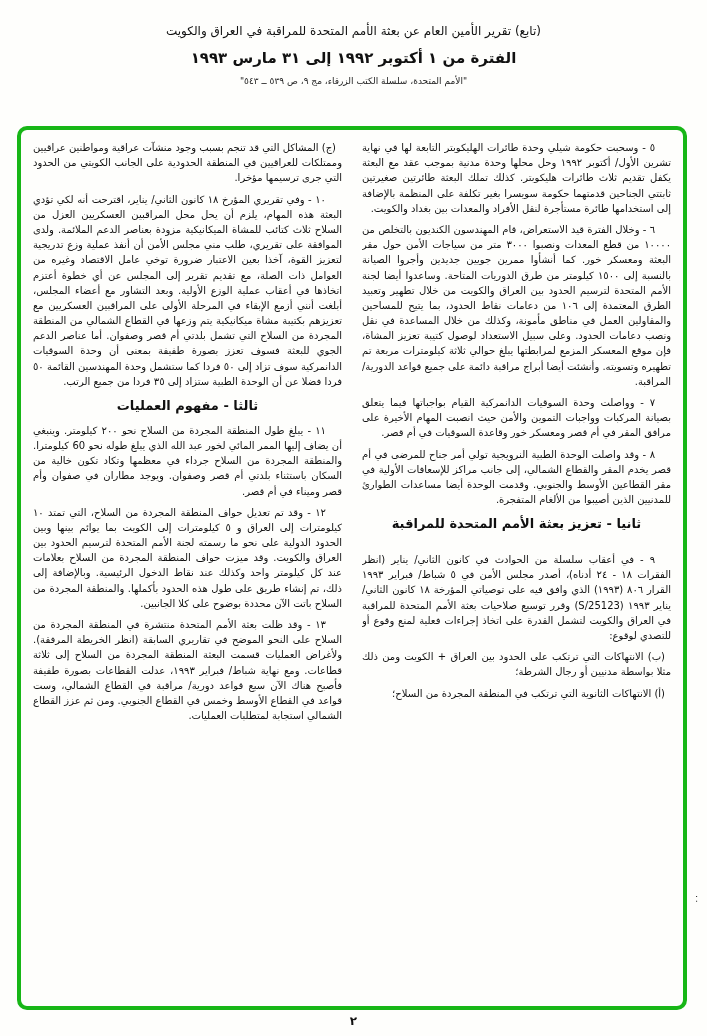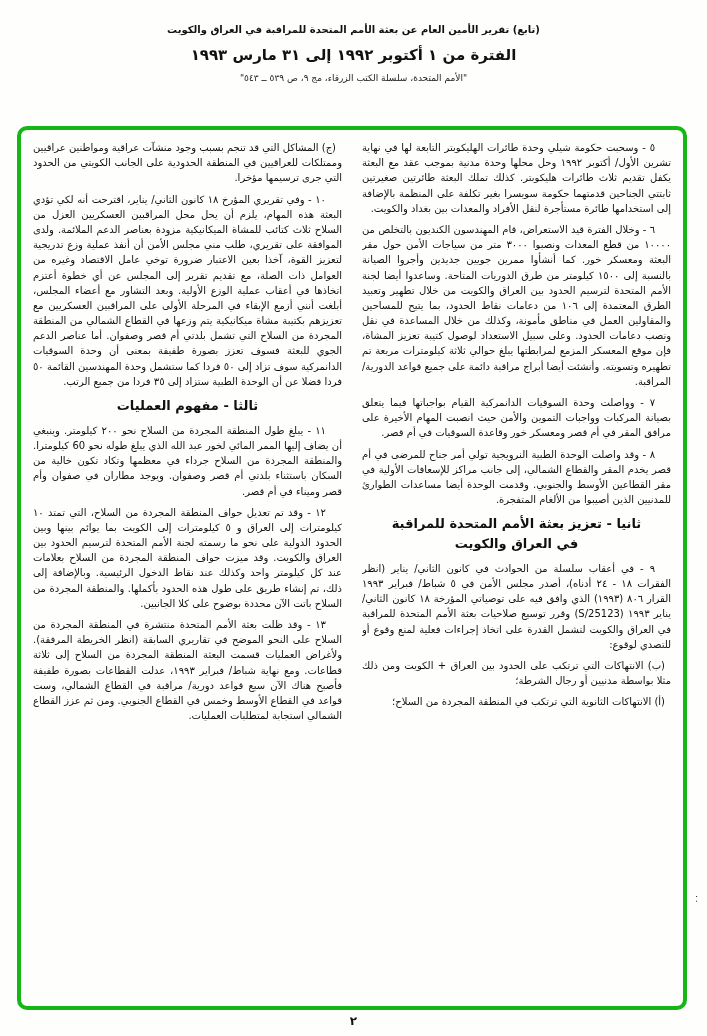--- a/index.html
+++ b/index.html
@@ -22,22 +22,22 @@
   }
   .doc-header {
     position: absolute;
     top: 24px;
     left: 0;
     right: 0;
     text-align: center;
     direction: rtl;
   }
   .doc-header .t1 {
-    font-size: 10px;
-    font-weight: bold;
+    font-size: 12px;
+    font-weight: normal;
     letter-spacing: 0.2px;
   }
   .doc-header .t2 {
     font-size: 15px;
     font-weight: bold;
     margin-top: 11px;
   }
   .doc-header .src {
     font-size: 9px;
     margin-top: 9px;
@@ -80,21 +80,21 @@
     text-indent: 6px;
   }
   .section-heading {
     font-weight: bold;
     text-align: center;
     text-indent: 0;
     margin: 7px 0 7px 0;
     font-size: 13px;
   }
   .section-heading.tight {
-    margin-bottom: 0;
+    margin-bottom: 18px;
     text-align: center;
   }
   .section-heading.sub {
     margin-top: 0;
   }
   .page-number {
     position: absolute;
     bottom: 8px;
     left: 0;
     right: 0;
@@ -125,21 +125,20 @@
 
   <div class="highlight-frame" style="border-color: rgb(23, 182, 23);">
     <div class="columns">
 
       <div class="col">
         <p>٥ - وسحبت حكومة شيلي وحدة طائرات الهليكوبتر التابعة لها في نهاية تشرين الأول/ أكتوبر ١٩٩٢ وحل محلها وحدة مدنية بموجب عقد مع البعثة يكفل تقديم ثلاث طائرات هليكوبتر. كذلك تملك البعثة طائرتين صغيرتين ثابتتي الجناحين قدمتهما حكومة سويسرا بغير تكلفة على المنظمة بالإضافة إلى استخدامها طائرة مستأجرة لنقل الأفراد والمعدات بين بغداد والكويت.</p>
         <p>٦ - وخلال الفترة قيد الاستعراض، قام المهندسون الكنديون بالتخلص من ١٠٠٠٠ من قطع المعدات ونصبوا ٣٠٠٠ متر من سياجات الأمن حول مقر البعثة ومعسكر خور. كما أنشأوا ممرين جويين جديدين وأجروا الصيانة بالنسبة إلى ١٥٠٠ كيلومتر من طرق الدوريات المتاحة. وساعدوا أيضا لجنة الأمم المتحدة لترسيم الحدود بين العراق والكويت من خلال تطهير وتعبيد الطرق المعتمدة إلى ١٠٦ من دعامات نقاط الحدود، بما يتيح للمساحين والمقاولين العمل في مناطق مأمونة، وكذلك من خلال المساعدة في نقل ونصب دعامات الحدود. وعلى سبيل الاستعداد لوصول كتيبة تعزيز المشاة، فإن موقع المعسكر المزمع لمرابطتها يبلغ حوالي ثلاثة كيلومترات مربعة تم تطهيره وتسويته. وأنشئت أيضا أبراج مراقبة دائمة على جميع قواعد الدورية/المراقبة.</p>
         <p>٧ - وواصلت وحدة السوقيات الدانمركية القيام بواجباتها فيما يتعلق بصيانة المركبات وواجبات التموين والأمن حيث انصبت المهام الأخيرة على مرافق المقر في أم قصر ومعسكر خور وقاعدة السوقيات في أم قصر.</p>
         <p>٨ - وقد واصلت الوحدة الطبية النرويجية تولي أمر جناح للمرضى في أم قصر يخدم المقر والقطاع الشمالي، إلى جانب مراكز للإسعافات الأولية في مقر القطاعين الأوسط والجنوبي. وقدمت الوحدة أيضا مساعدات الطوارئ للمدنيين الذين أصيبوا من الألغام المتفجرة.</p>
         <div class="section-heading tight">ثانيا -  تعزيز بعثة الأمم المتحدة للمراقبة</div>
-        <div class="section-heading sub">في العراق والكويت</div>
         <p>٩ - في أعقاب سلسلة من الحوادث في كانون الثاني/ يناير (انظر الفقرات ١٨ - ٢٤ أدناه)، أصدر مجلس الأمن في ٥ شباط/ فبراير ١٩٩٣ القرار ٨٠٦ (١٩٩٣) الذي وافق فيه على توصياتي المؤرخة ١٨ كانون الثاني/ يناير ١٩٩٣ (S/25123) وقرر توسيع صلاحيات بعثة الأمم المتحدة للمراقبة في العراق والكويت لتشمل القدرة على اتخاذ إجراءات فعلية لمنع وقوع أو للتصدي لوقوع:</p>
         <p class="list-item">(ب)   الانتهاكات التي ترتكب على الحدود بين العراق + الكويت ومن ذلك مثلا بواسطة مدنيين أو رجال الشرطة؛</p>
         <p class="list-item">(أ)   الانتهاكات الثانوية التي ترتكب في المنطقة المجردة من السلاح؛</p>
       </div>
 
       <div class="col">
         <p class="list-item">(ج)   المشاكل التي قد تنجم بسبب وجود منشآت عراقية ومواطنين عراقيين وممتلكات للعراقيين في المنطقة الحدودية على الجانب الكويتي من الحدود التي جرى ترسيمها مؤخرا.</p>
         <p>١٠ - وفي تقريري المؤرخ ١٨ كانون الثاني/ يناير، اقترحت أنه لكي تؤدي البعثة هذه المهام، يلزم أن يحل محل المراقبين العسكريين العزل من السلاح ثلاث كتائب للمشاة الميكانيكية مزودة بعناصر الدعم الملائمة. ولدى الموافقة على تقريري، طلب مني مجلس الأمن أن أنفذ عملية وزع تدريجية لتعزيز القوة، آخذا بعين الاعتبار ضرورة توخي عامل الاقتصاد وغيره من العوامل ذات الصلة، مع تقديم تقرير إلى المجلس عن أي خطوة أعتزم اتخاذها في أعقاب عملية الوزع الأولية. وبعد التشاور مع أعضاء المجلس، أبلغت أنني أزمع الإبقاء في المرحلة الأولى على المراقبين العسكريين مع تعزيزهم بكتيبة مشاة ميكانيكية يتم وزعها في القطاع الشمالي من المنطقة المجردة من السلاح التي تشمل بلدتي أم قصر وصفوان. أما عناصر الدعم الجوي للبعثة فسوف تعزز بصورة طفيفة بمعنى أن وحدة السوقيات الدانمركية سوف تزاد إلى ٥٠ فردا كما ستشمل وحدة المهندسين القائمة ٥٠ فردا فضلا عن أن الوحدة الطبية ستزاد إلى ٣٥ فردا من جميع الرتب.</p>
         <div class="section-heading">ثالثا -  مفهوم العمليات</div>
         <p>١١ - يبلغ طول المنطقة المجردة من السلاح نحو ٢٠٠ كيلومتر. وينبغي أن يضاف إليها الممر المائي لخور عبد الله الذي يبلغ طوله نحو 60 كيلومترا. والمنطقة المجردة من السلاح جرداء في معظمها وتكاد تكون خالية من السكان باستثناء بلدتي أم قصر وصفوان. ويوجد مطاران في صفوان وأم قصر وميناء في أم قصر.</p>

